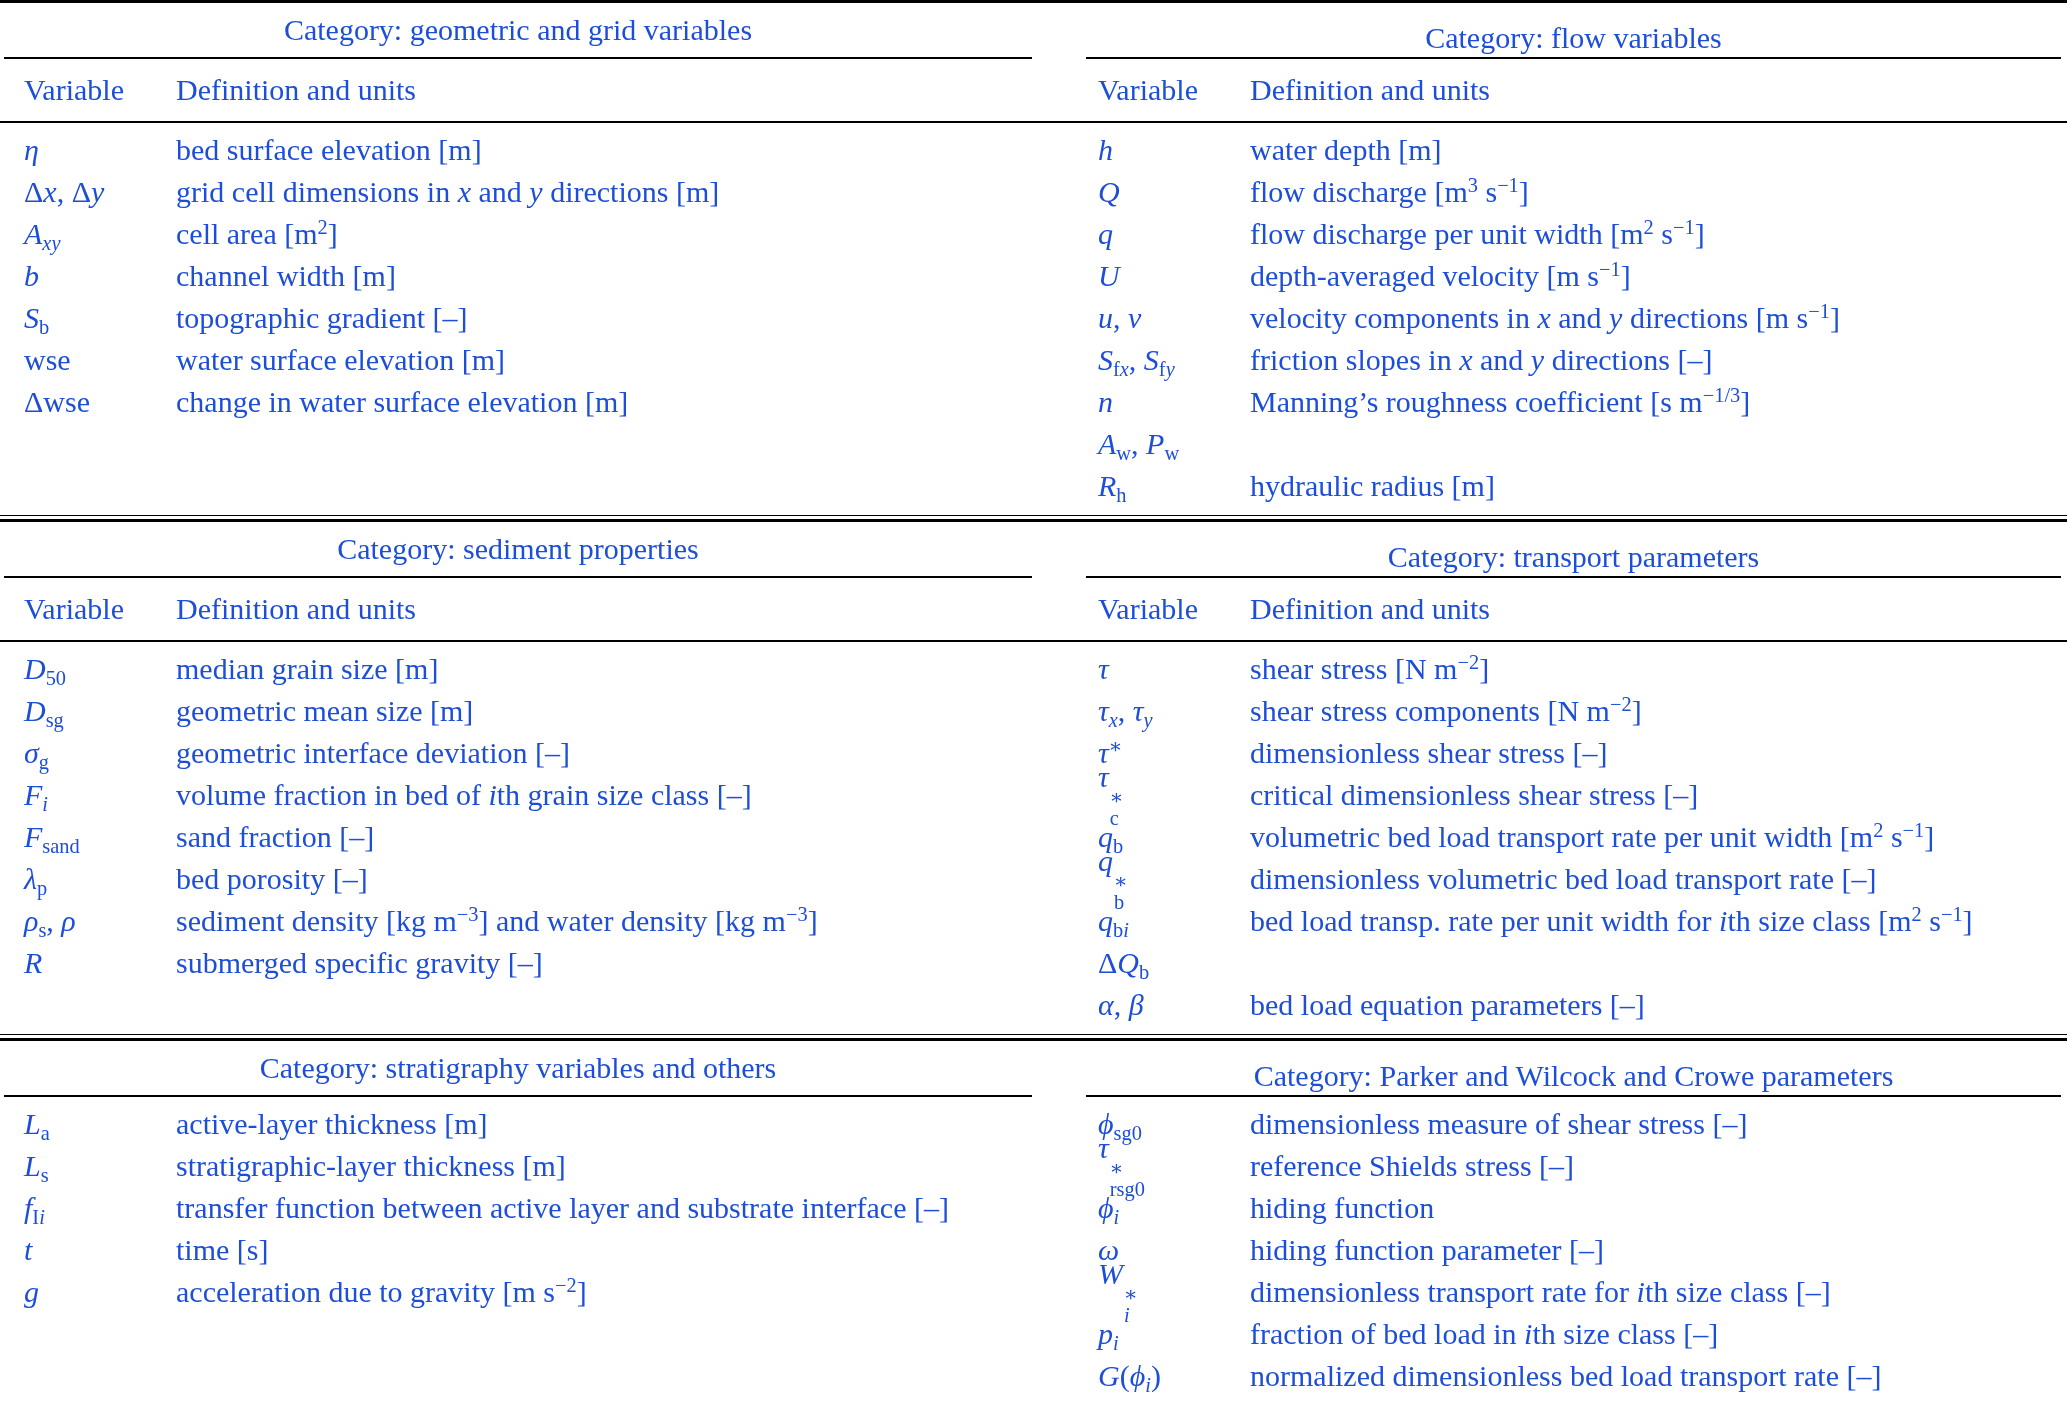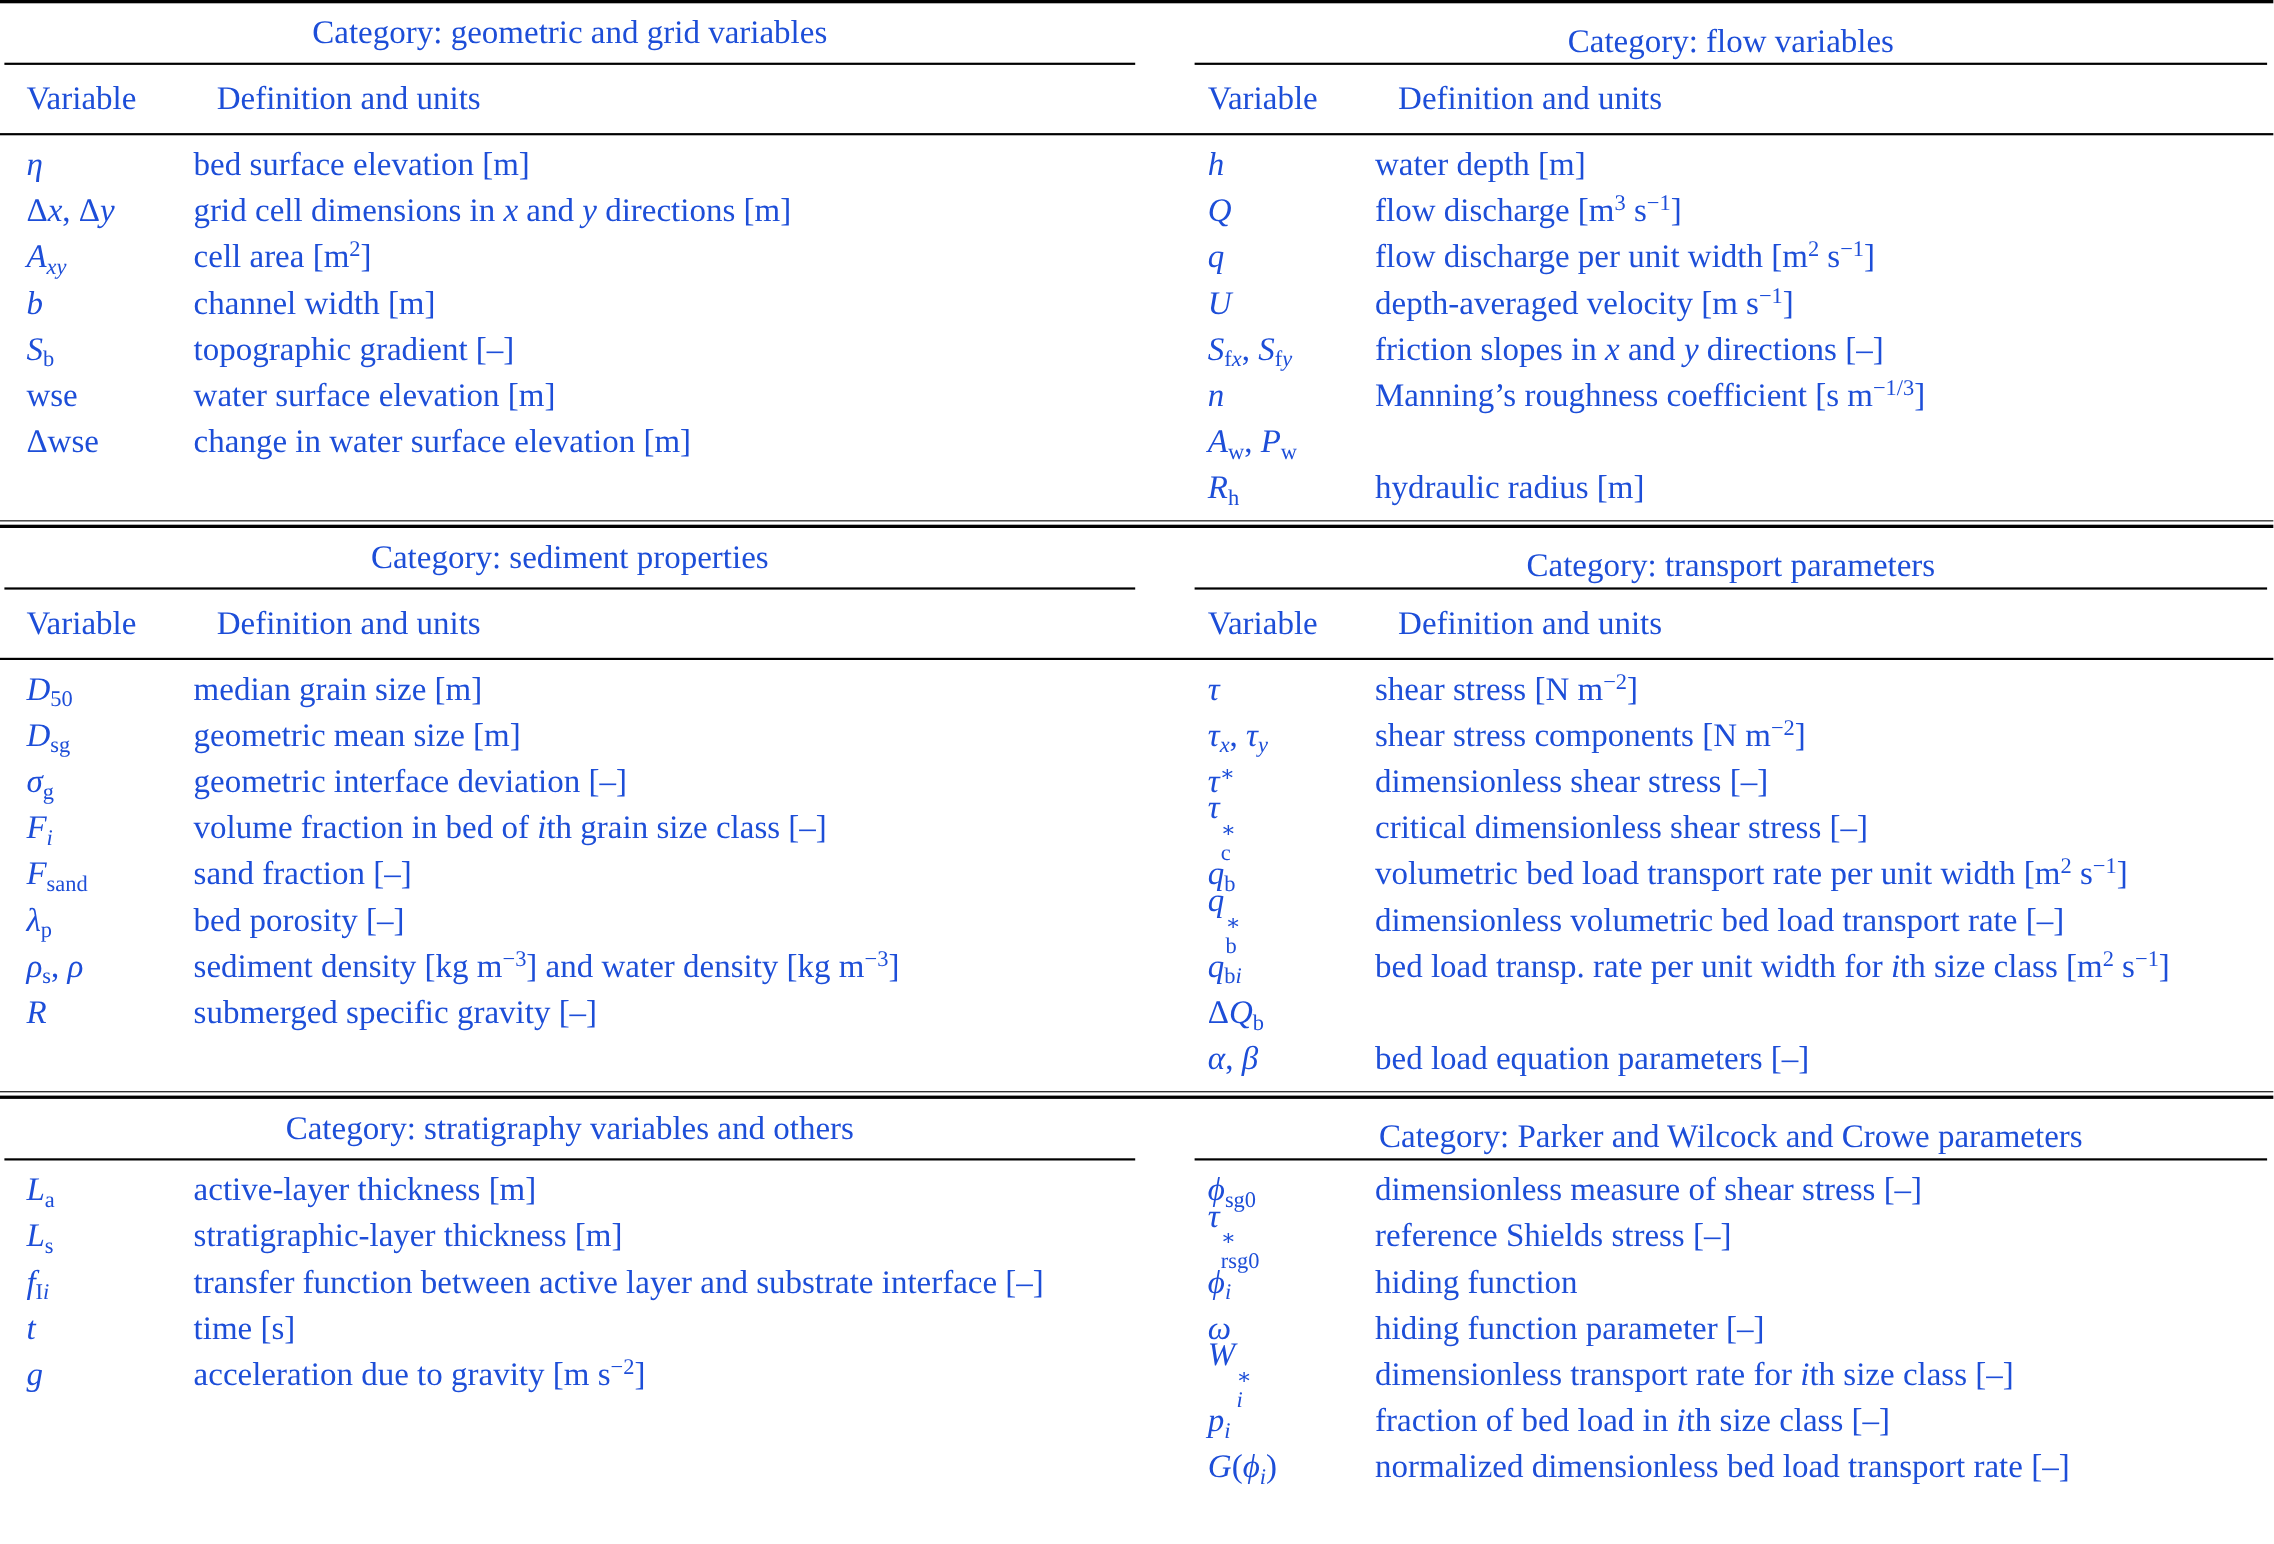--- a/index.html
+++ b/index.html
@@ -23,21 +23,21 @@
   .w-left { width: 1032px; }
   .w-gap  { width: 54px; }
   .w-right { flex: 1; }
   .cat.w-left { margin-left: 4px; width: 1028px; }
   .cat.w-right { margin-right: 6px; margin-top: 15px; }
 
   .colhead-row { display: flex; height: 62px; border-bottom: 2px solid #000; align-items: center; }
   .half { box-sizing: border-box; display: block; }
   .half-left  { width: 1032px; padding-left: 24px; }
   .half-right { flex: 1; padding-left: 12px; padding-right: 8px; }
-  .colhead-row .half { display: flex; gap: 21px; }
+  .colhead-row .half { display: flex; }
   .colhead { display: inline-block; }
   .colhead.var { width: 152px; flex-shrink: 0; }
 
   .rows-row { display: flex; padding-top: 6px; padding-bottom: 8px; align-items: flex-start; }
   .row { display: flex; height: 42px; align-items: center; }
   .cell { display: block; white-space: nowrap; }
   .cell.var { width: 152px; flex-shrink: 0; }
   .cell.def { flex: 1; }
 
   i { font-style: italic; }
@@ -115,20 +115,24 @@
           </div>
           <div class="row">
             <span class="cell var"><i>q</i></span>
             <span class="cell def">flow discharge per unit width [m<sup>2</sup> s<sup>−1</sup>]</span>
           </div>
           <div class="row">
             <span class="cell var"><i>U</i></span>
             <span class="cell def">depth-averaged velocity [m s<sup>−1</sup>]</span>
           </div>
           <div class="row">
+            <span class="cell var"><i>u</i>, <i>v</i></span>
+            <span class="cell def">velocity components in <i>x</i> and <i>y</i> directions [m s<sup>−1</sup>]</span>
+          </div>
+          <div class="row">
             <span class="cell var"><i>S</i><sub>f<i>x</i></sub>, <i>S</i><sub>f<i>y</i></sub></span>
             <span class="cell def">friction slopes in <i>x</i> and <i>y</i> directions [–]</span>
           </div>
           <div class="row">
             <span class="cell var"><i>n</i></span>
             <span class="cell def">Manning’s roughness coefficient [s m<sup>−1/3</sup>]</span>
           </div>
           <div class="row">
             <span class="cell var"><i>A</i><sub>w</sub>, <i>P</i><sub>w</sub></span>
           </div>

